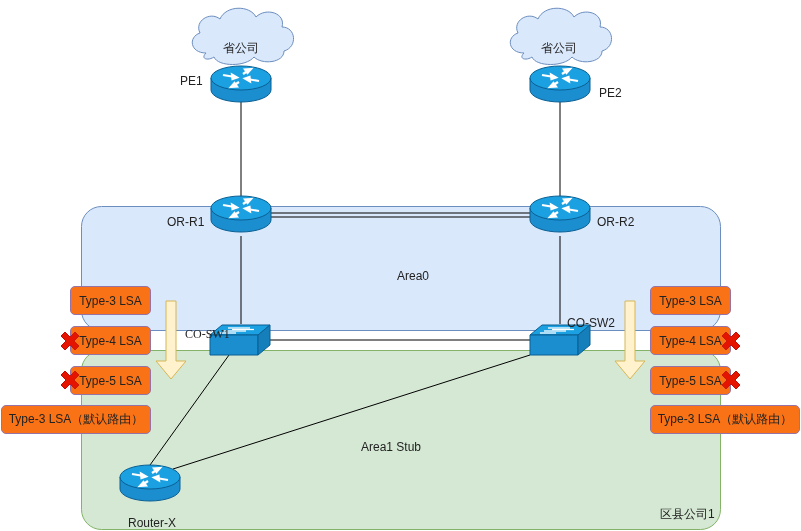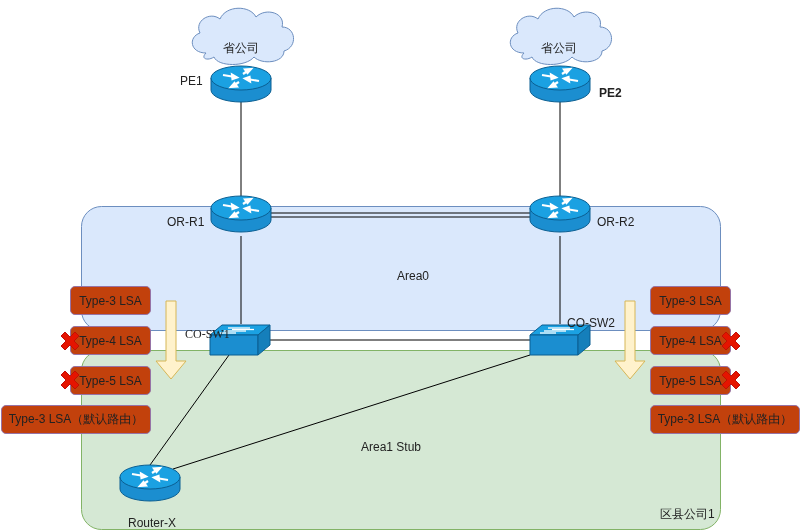--- a/index.html
+++ b/index.html
@@ -1,19 +1,19 @@
 <!DOCTYPE html>
 <html><head>
 <meta charset="utf-8">
 <style>
   html, body { margin: 0; padding: 0; background: #ffffff; }
   body { width: 801px; height: 531px; position: relative; overflow: hidden; font-family: "Liberation Sans", sans-serif; }
   svg { position: absolute; left: 0; top: 0; }
   .lbl { position: absolute; font-size: 12px; color: #222; white-space: nowrap; font-family: "Liberation Sans", "DejaVu Sans", sans-serif; margin-top: 7px; }
-  .lsa { position: absolute; height: 29px; border: 1px solid #9673a6; background: #c2410c; border-radius: 5px; box-sizing: border-box; font-size: 12px; color: #222; display: flex; align-items: center; justify-content: center; white-space: nowrap; font-family: "Liberation Sans", "DejaVu Sans", sans-serif; }
+  .lsa { position: absolute; height: 29px; border: 1px solid #9673a6; background: #f97316; border-radius: 5px; box-sizing: border-box; font-size: 12px; color: #222; display: flex; align-items: center; justify-content: center; white-space: nowrap; font-family: "Liberation Sans", "DejaVu Sans", sans-serif; }
 </style>
 </head>
 <body>
 
 <svg width="801" height="531" viewBox="0 0 801 531">
   <defs>
     <g id="router">
       <path d="M0 12 L0 24 A30 12 0 0 0 60 24 L60 12" fill="#1b8ed0" stroke="#0b5f92" stroke-width="1"></path>
       <ellipse cx="30" cy="12" rx="30" ry="12" fill="#1ba1e2" stroke="#0b5f92" stroke-width="1"></ellipse>
       <g stroke="#ffffff" stroke-width="2.2" fill="#ffffff">
@@ -79,21 +79,21 @@
 
   <use href="#cross" x="70" y="341"></use>
   <use href="#cross" x="70" y="380"></use>
   <use href="#cross" x="731" y="341"></use>
   <use href="#cross" x="731" y="380"></use>
 </svg>
 
 <div class="lbl" style="left:223px;top:33px;">省公司</div>
 <div class="lbl" style="left:541px;top:33px;">省公司</div>
 <div class="lbl" style="left:180px;top:67px;">PE1</div>
-<div class="lbl" style="left:599px;top:79px;font-weight:bold;">PE2</div>
+<div class="lbl" style="left:599px;top:79px;">PE2</div>
 <div class="lbl" style="left:167px;top:208px;">OR-R1</div>
 <div class="lbl" style="left:597px;top:208px;">OR-R2</div>
 <div class="lbl" style="left:397px;top:262px;">Area0</div>
 <div class="lbl" style="left:185px;top:320px;font-family:Liberation Serif, serif;">CO-SW1</div>
 <div class="lbl" style="left:567px;top:309px;">CO-SW2</div>
 <div class="lbl" style="left:361px;top:433px;">Area1 Stub</div>
 <div class="lbl" style="left:128px;top:509px;">Router-X</div>
 <div class="lbl" style="left:628px;top:499px;padding-left:32px;">区县公司1</div>
 
 <div class="lsa" style="left:70px;top:286px;width:81px;">Type-3 LSA</div>

